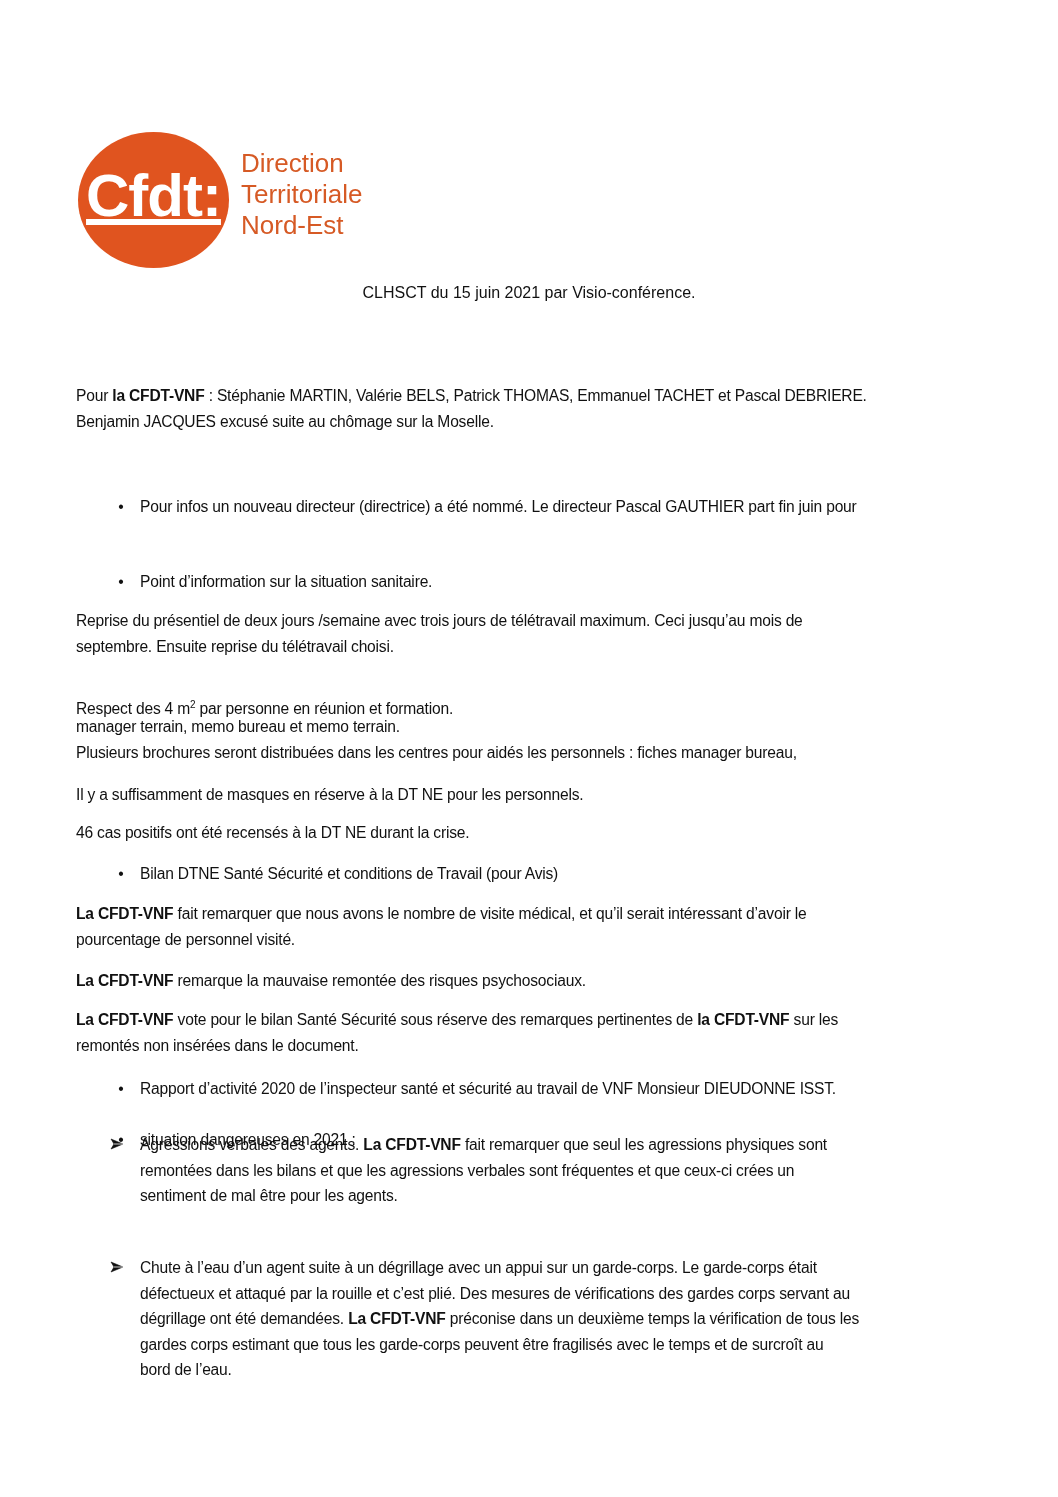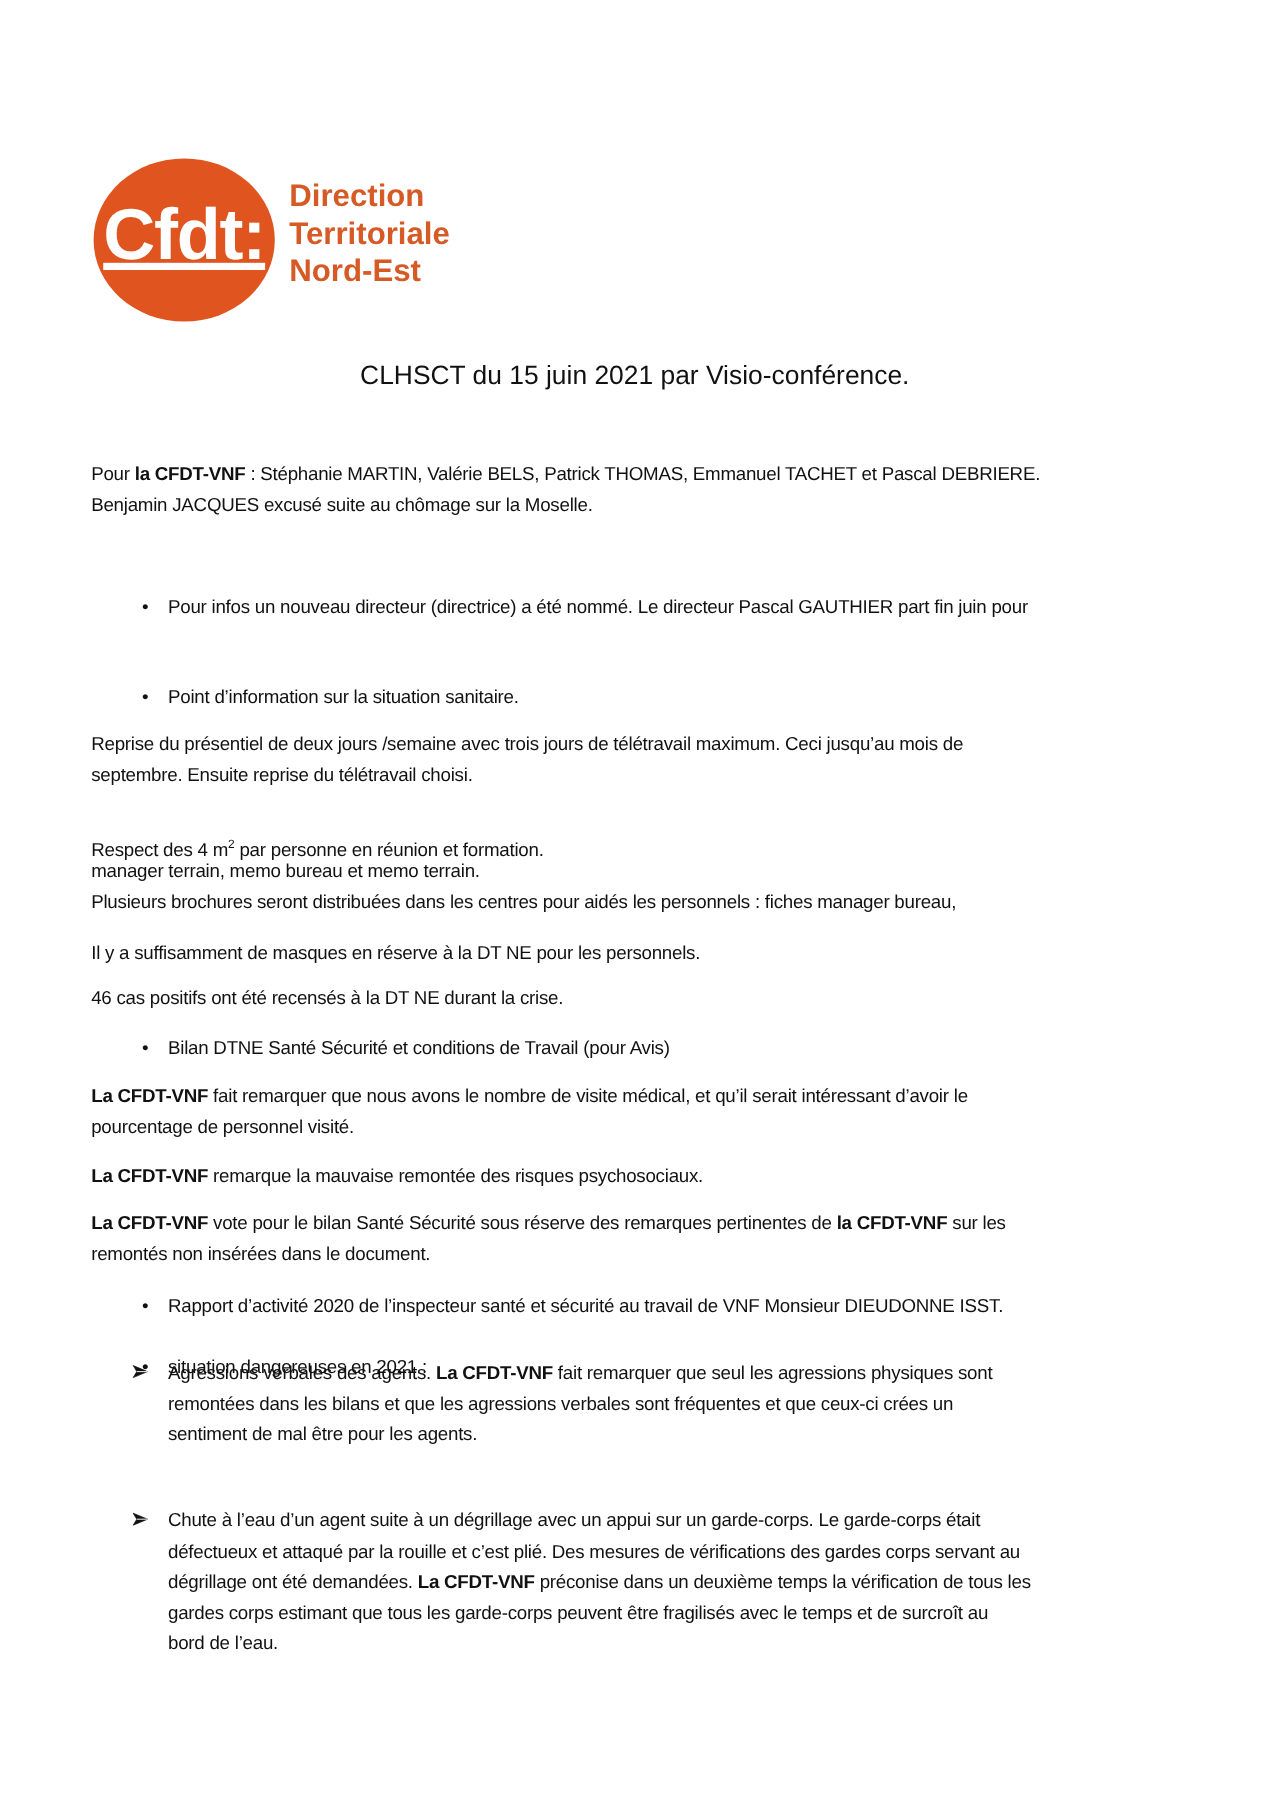--- a/index.html
+++ b/index.html
@@ -43,35 +43,35 @@
       letter-spacing: -1px;
       color: #ffffff;
       line-height: 60px;
       text-decoration: underline;
     }
     .logo-text {
       position: absolute;
       left: 163px;
       top: 16px;
       font-family: "Liberation Sans", sans-serif;
-      font-weight: bold;
+      font-weight: normal;
       font-size: 26px;
       line-height: 31px;
       color: #d65a25;
     }
     .logo-text div { white-space: nowrap; }
 
     .doc-title {
       position: absolute;
       left: 0;
       width: 1058px;
-      top: 300px;
+      top: 284px;
       text-align: center;
       font-family: "Liberation Sans", sans-serif;
-      font-size: 22px;
+      font-size: 16px;
       color: #111111;
     }
 
     .text {
       position: absolute;
       left: 76px;
       width: 910px;
       font-family: "Liberation Sans Narrow", "Liberation Sans", sans-serif;
       font-size: 15.6px;
       line-height: 25.5px;

